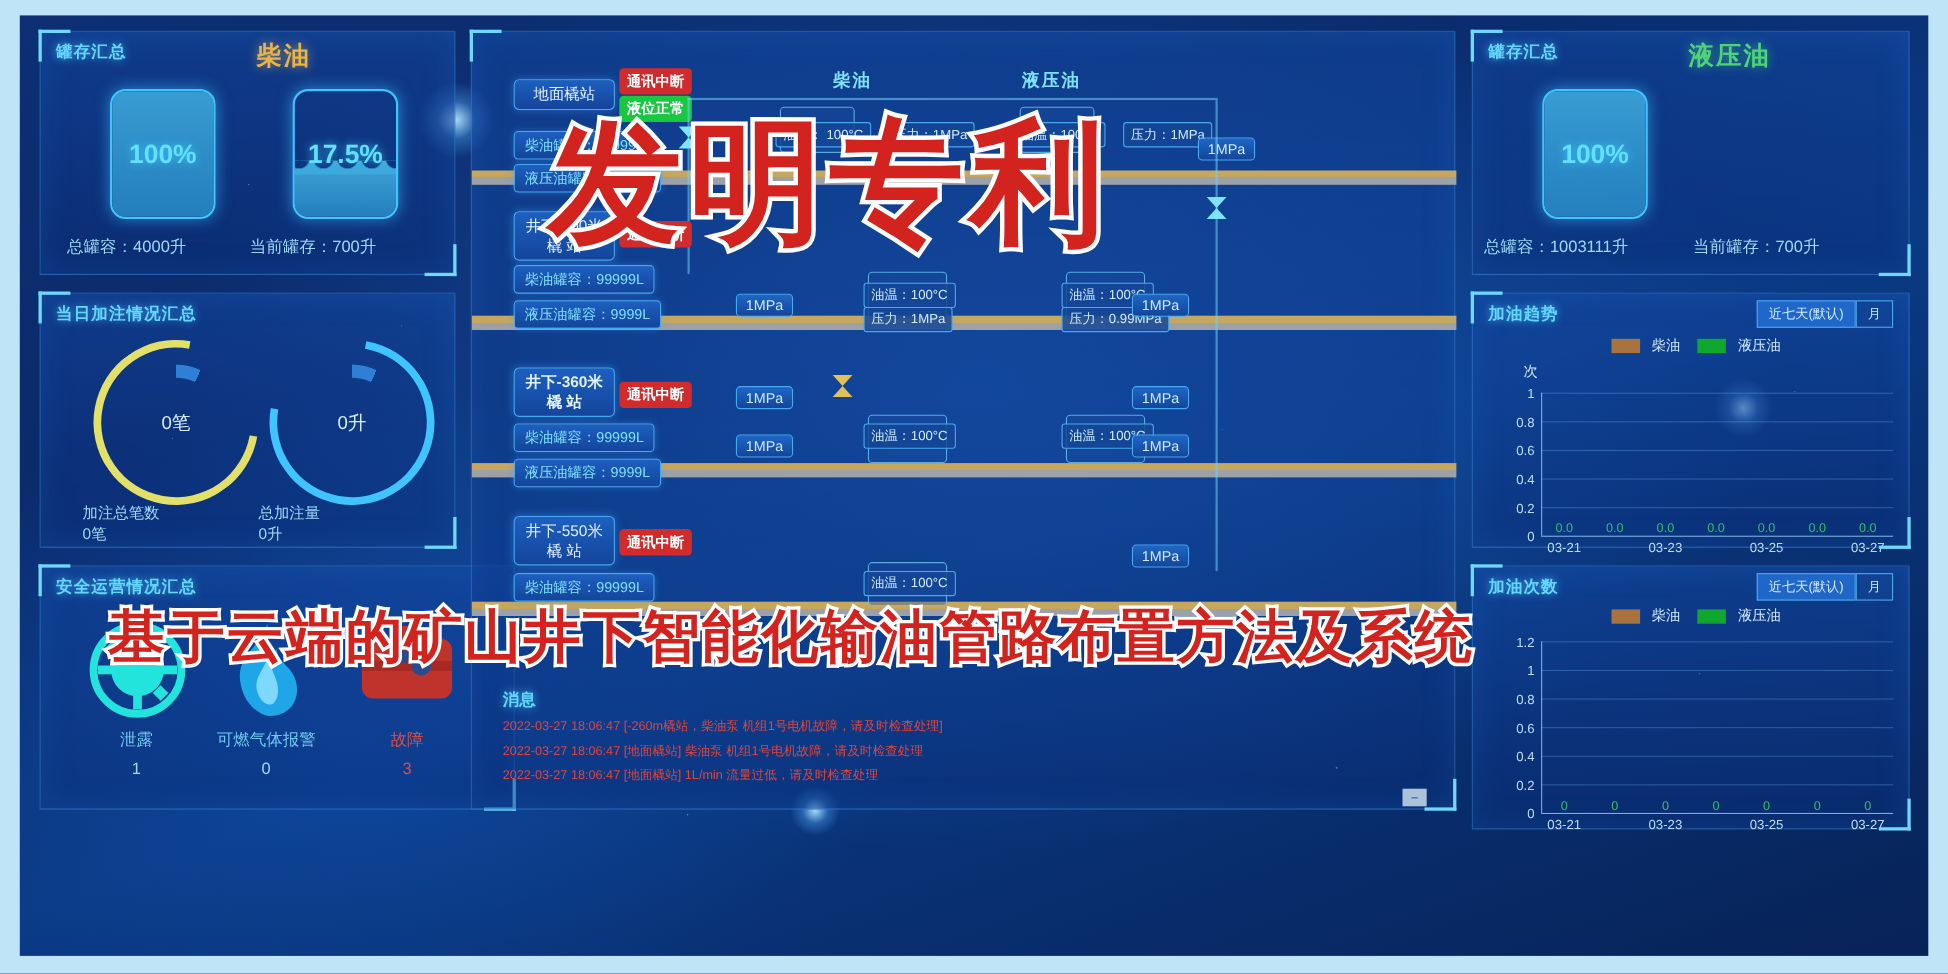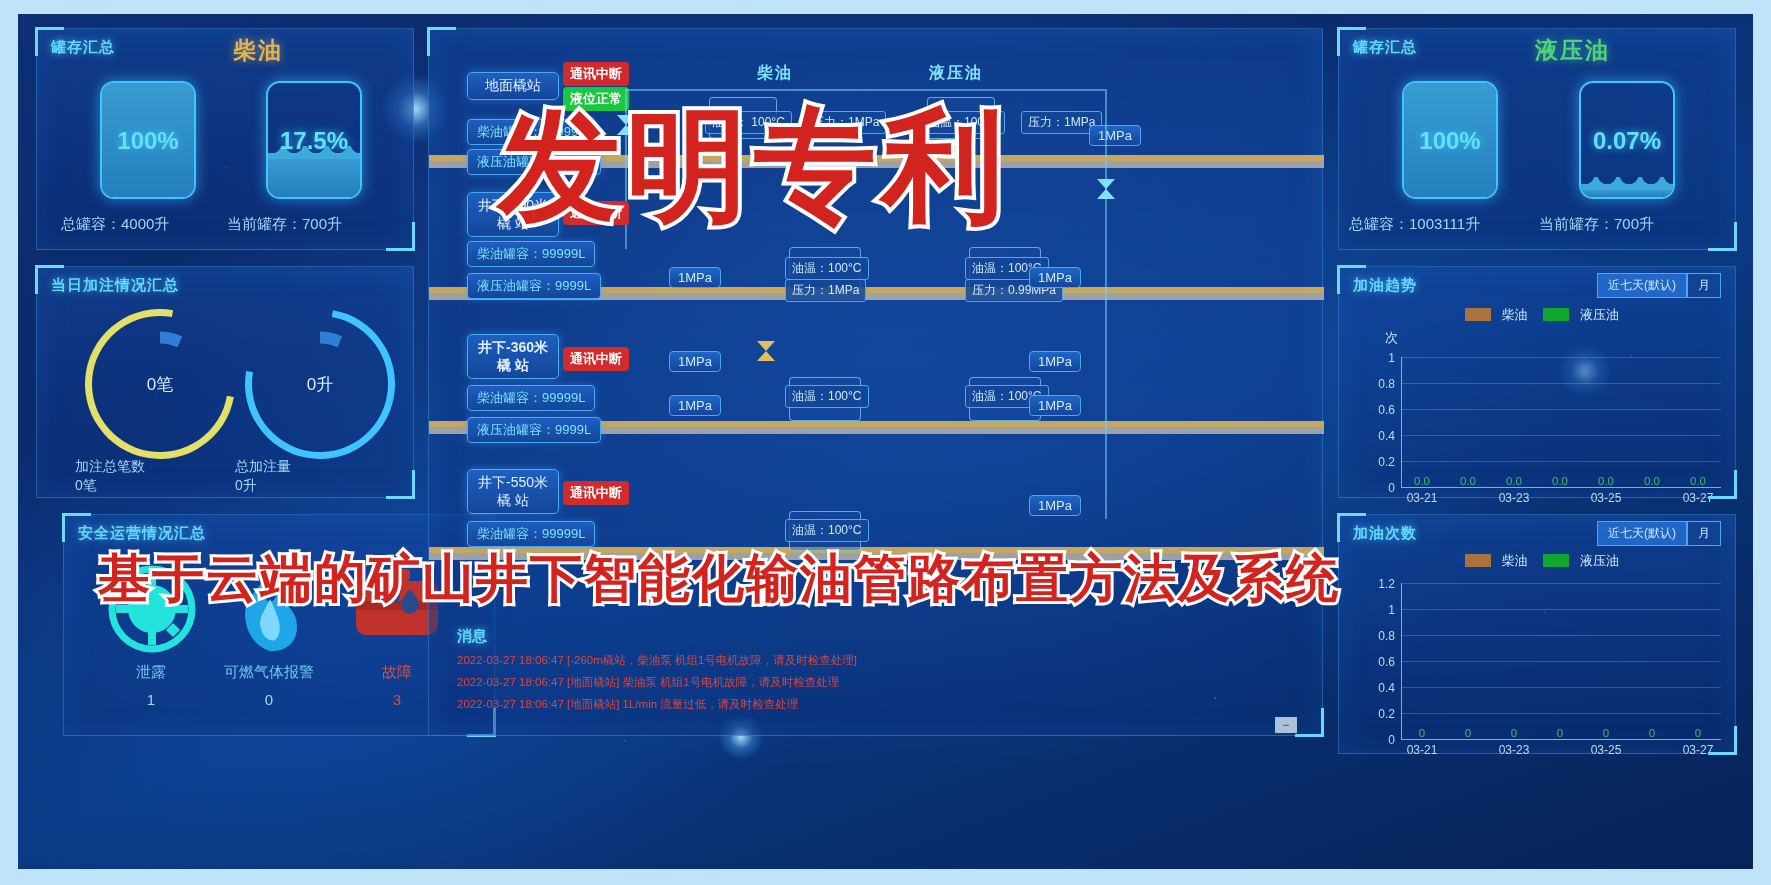--- a/index.html
+++ b/index.html
@@ -172,21 +172,21 @@
 
       <div class="gauge" style="left:208px;top:42px;">
         <div class="garc" style="border-color:#3fc4ff #3fc4ff transparent #3fc4ff;transform:rotate(145deg);"></div>
         <div class="gdash"></div>
         <div class="gtext">0升</div>
       </div>
       <div class="glabel" style="left:198px;top:190px;white-space:pre-line;">总加注量
 0升</div>
     </div>
 
-    <div class="panel" style="left:18px;top:500px;width:432px;height:222px;margin-left:27px;">
+    <div class="panel" style="left:18px;top:500px;width:432px;height:222px;">
       <div class="ptitle">安全运营情况汇总</div>
 
       <div class="sicon" style="left:42px;top:48px;">
         <svg width="92" height="92" viewBox="0 0 92 92">
           <circle cx="46" cy="46" r="40" fill="none" stroke="#23e3dd" stroke-width="7"></circle>
           <circle cx="46" cy="46" r="24" fill="#23e3dd"></circle>
           <g fill="#23e3dd">
             <rect x="42" y="10" width="8" height="14"></rect>
               <rect x="42" y="68" width="8" height="14"></rect>
             <rect x="10" y="42" width="14" height="8"></rect>
@@ -310,25 +310,20 @@
     <div class="panel" style="left:1320px;top:14px;width:398px;height:222px;">
       <div class="ptitle">罐存汇总</div>
       <div class="ptitle2 green" style="left:196px;top:6px;">液压油</div>
 
       <div class="tank" style="left:63px;top:52px;">
         <div class="fill" style="height:100%;"></div>
         <div class="val">100%</div>
       </div>
       <div class="tcap" style="left:10px;top:186px;">总罐容：1003111升</div>
 
-      <div class="tank" style="left:240px;top:52px;">
-        <div class="fill" style="height:6%;"></div>
-        <div class="wave" style="bottom:6%;"></div>
-        <div class="val">0.07%</div>
-      </div>
       <div class="tcap" style="left:200px;top:186px;">当前罐存：700升</div>
     </div>
 
     <div class="panel" style="left:1320px;top:252px;width:398px;height:232px;">
       <div class="ptitle">加油趋势</div>
       <div class="chartbtns" style="right:14px;top:6px;">
         <div class="cbtn sel">近七天(默认)</div>
         <div class="cbtn">月</div>
       </div>
       <div class="legend" style="left:126px;top:38px;">

